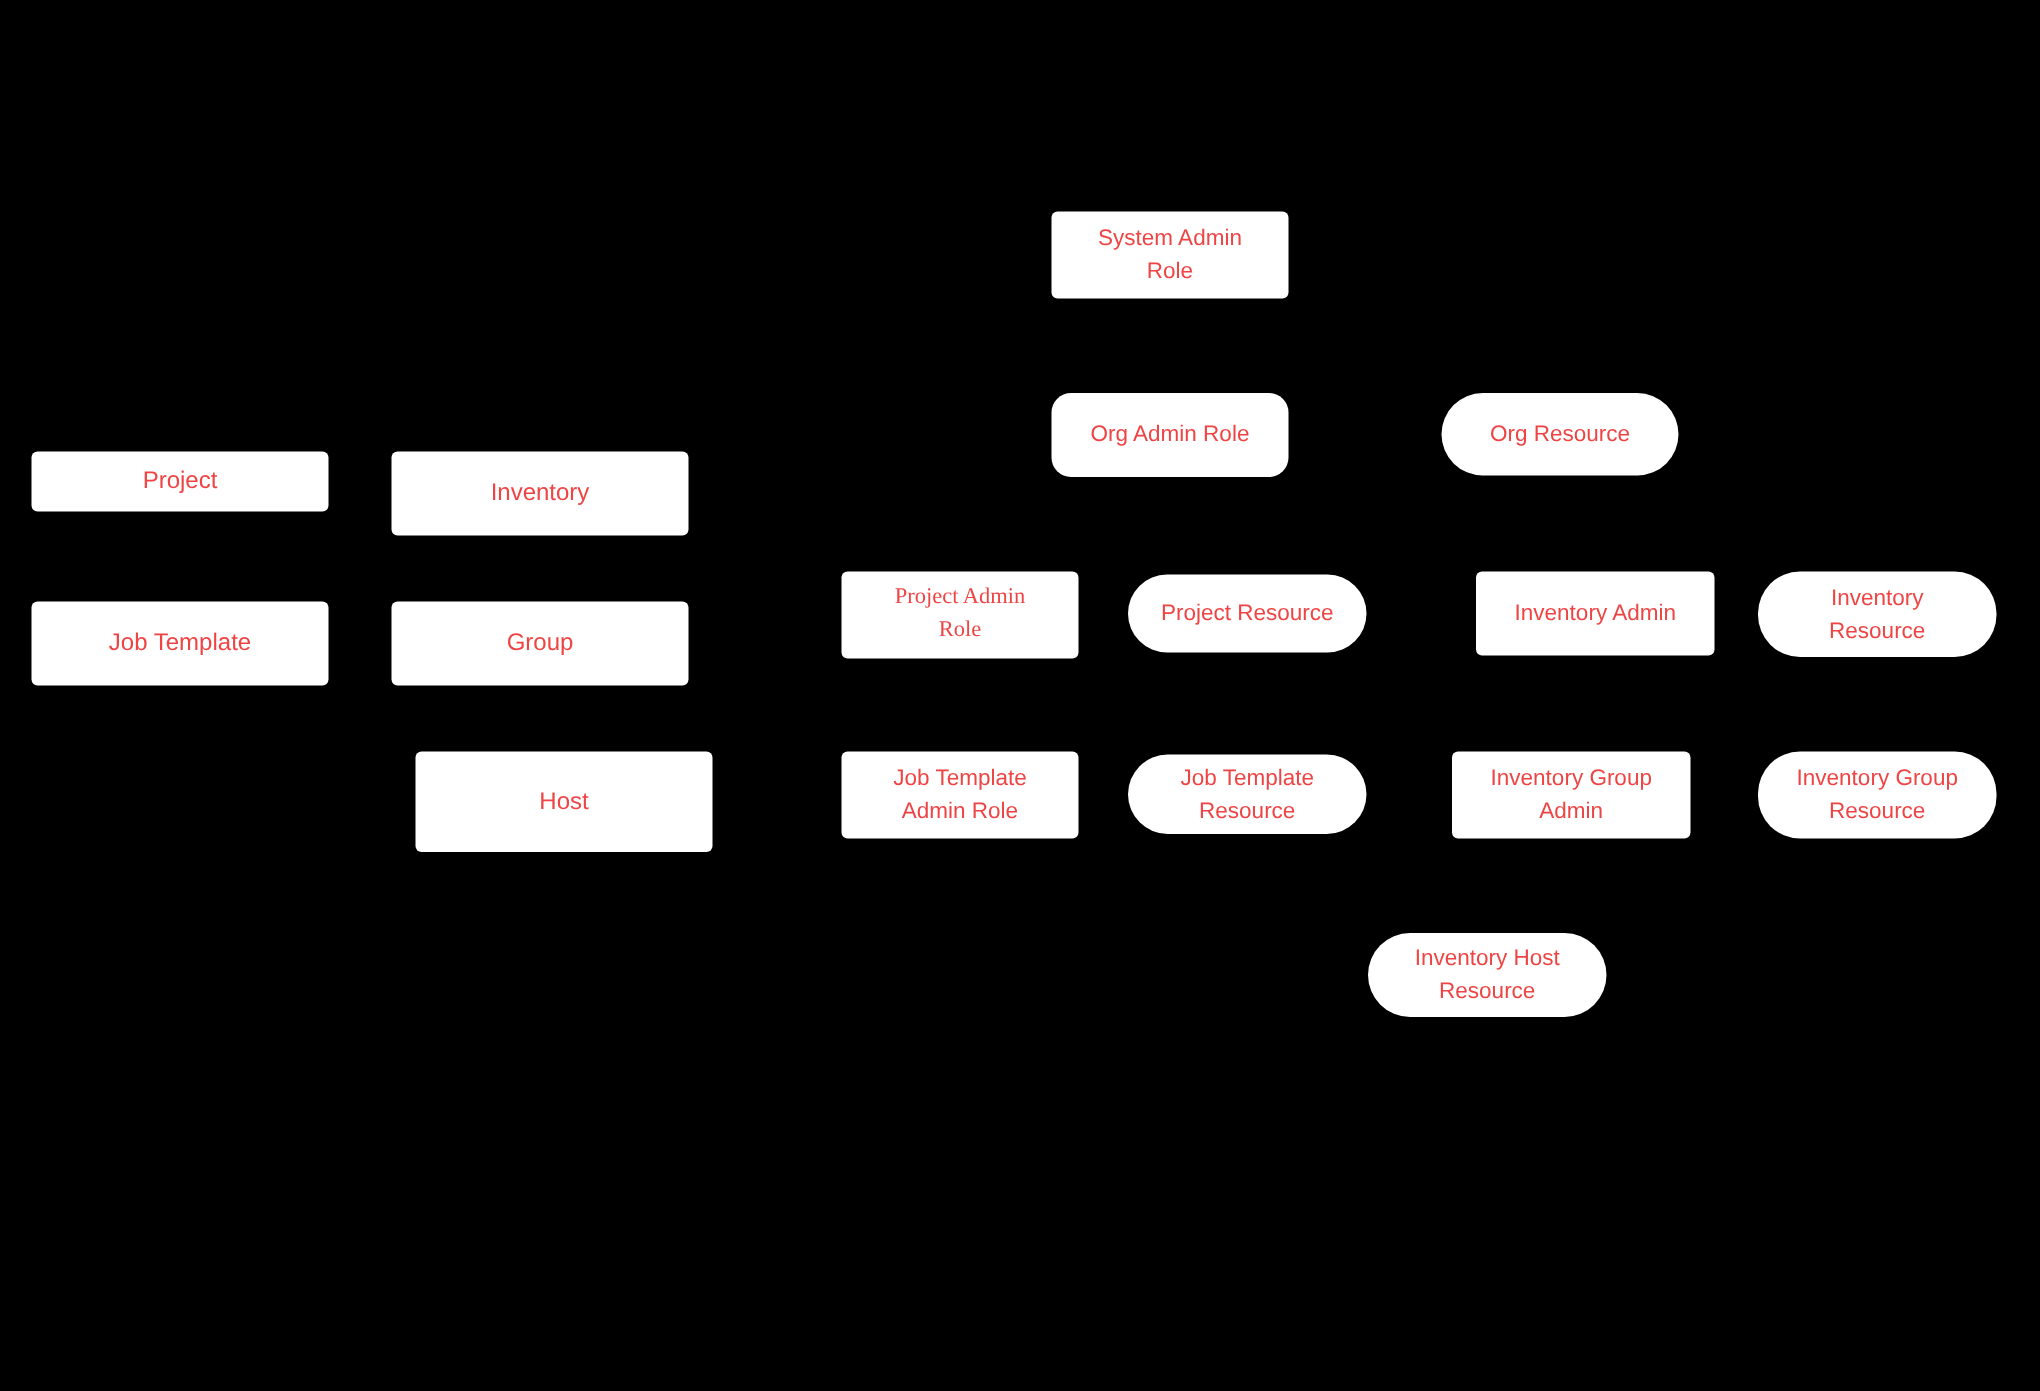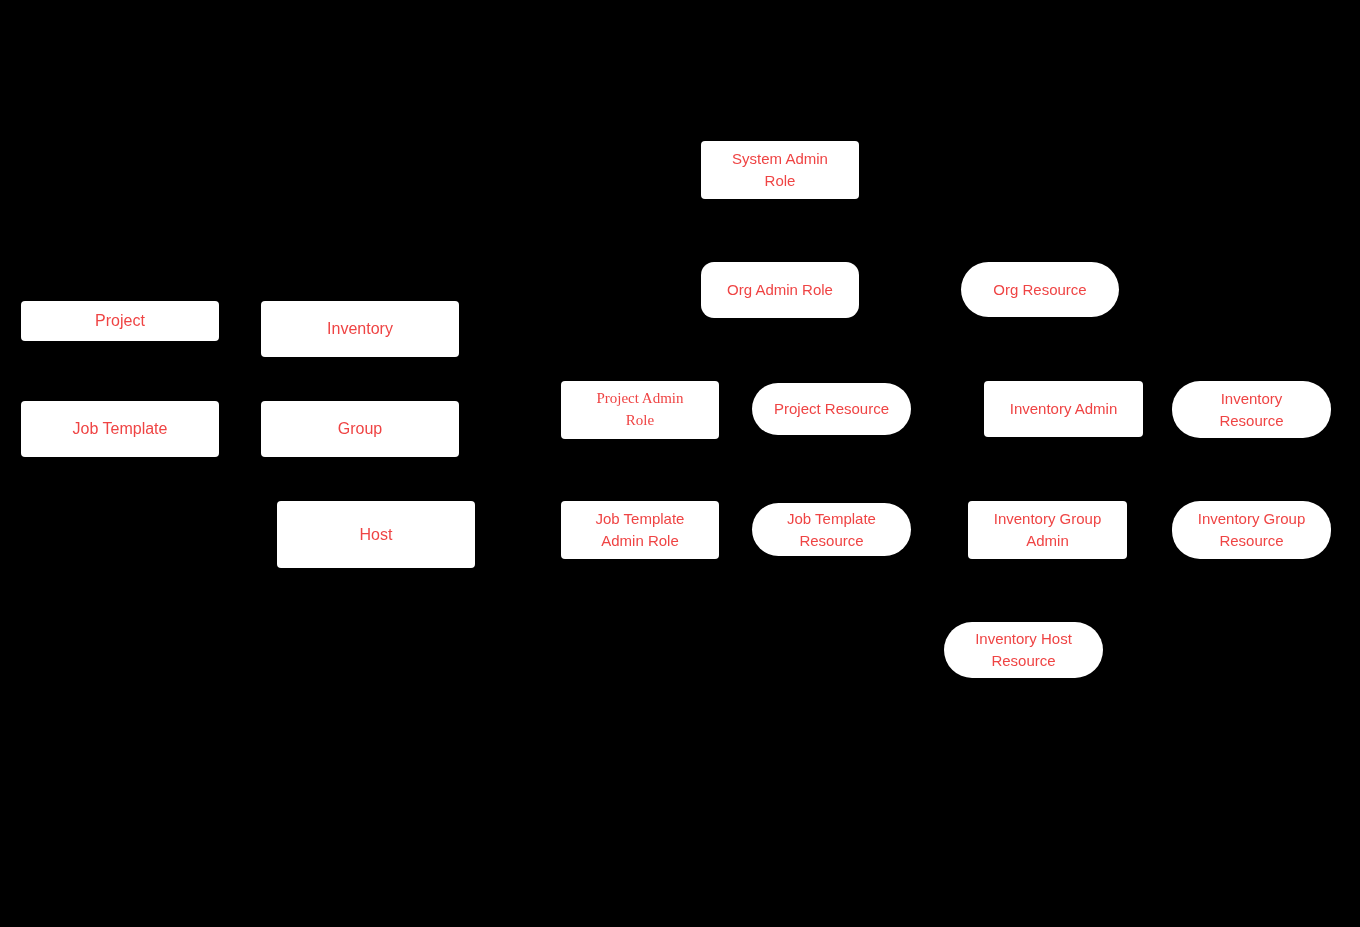--- a/index.html
+++ b/index.html
@@ -119,18 +119,18 @@
   <div class="node rect" style="left:968px; top:501px; width:159px; height:58px;">
     <span>Inventory Group
 Admin</span>
   </div>
 
   <div class="node pill" style="left:1172px; top:501px; width:159px; height:58px;">
     <span>Inventory Group
 Resource</span>
   </div>
 
-  <div class="node pill" style="left:944px; top:622px; width:159px; height:56px;">
+  <div class="node pill" style="left:912px; top:622px; width:159px; height:56px;">
     <span>Inventory Host
 Resource</span>
   </div>
 
 </div>
 
 </body></html>

